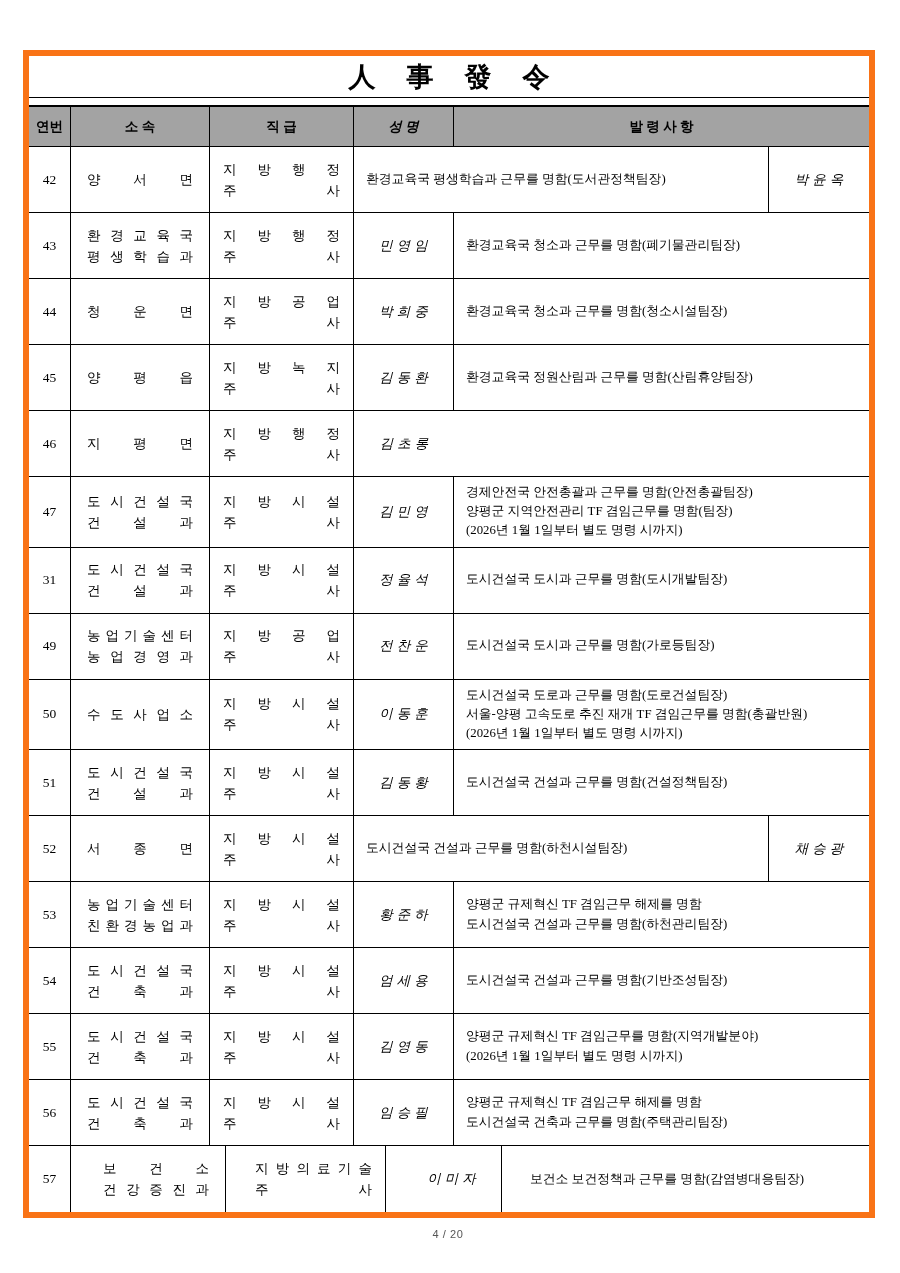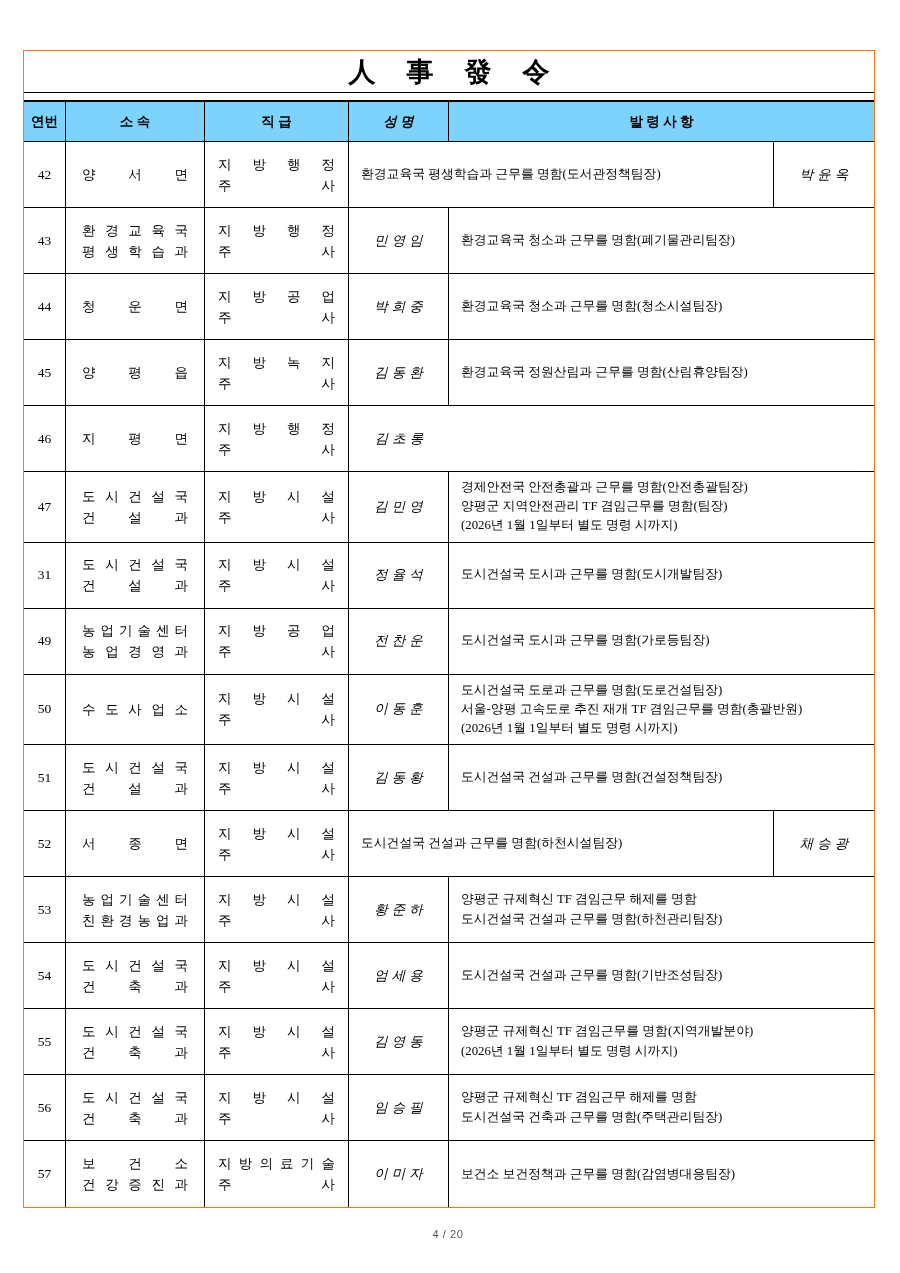--- a/index.html
+++ b/index.html
@@ -6,21 +6,21 @@
   html, body { background: #ffffff; }
   body {
     width: 900px; height: 1273px;
     font-family: "Liberation Serif", "DejaVu Serif", serif;
     color: #000;
     overflow: hidden;
     position: relative;
   }
   .doc { position: absolute; left: 23px; top: 50px; width: 852px; }
 
-  .doc-table { border: 1px solid #f97316; background: #fff; }
+  .doc-table { border: 6px solid #f97316; background: #fff; }
 
   .title-row {
     height: 42px;
     display: flex; align-items: center; justify-content: center;
     border-bottom: 1px solid #000;
   }
   .title-row .title-text {
     font-size: 27px; font-weight: bold; letter-spacing: 0.45em; text-indent: 0.45em;
     white-space: pre;
   }
@@ -33,21 +33,21 @@
     font-weight: bold; font-size: 13.5px;
   }
   .header-row .hcell {
     display: flex; align-items: center; justify-content: center;
     border-right: 1px solid #000;
     white-space: pre;
   }
   .header-row .hcell:last-child { border-right: none; }
 
   .row { display: flex; min-height: 66px; border-bottom: 1px solid #000; }
-  .row:last-child { border-bottom: none; }
+  .row:last-child { border-bottom: none; gap: 16px; }
   .cell { border-right: 1px solid #000; display: flex; flex-direction: column; justify-content: center; }
   .cell:last-child { border-right: none; }
 
   .w-no     { width: 42px; }
   .w-dept   { width: 139px; }
   .w-rank   { width: 144px; }
   .w-name   { width: 100px; font-style: italic; }
   .w-orders { flex: 1; }
 
   .c-no { align-items: center; font-size: 13.5px; }
@@ -71,21 +71,21 @@
 </style>
 </head>
 <body>
 
 <div class="doc">
   <div class="doc-table">
     <div class="title-row">
       <span class="title-text">人 事 發 令</span>
     </div>
     <div class="spacer-row"></div>
-    <div class="header-row" style="background: #7dd3fc;">
+    <div class="header-row" style="background: #a3a3a3;">
         <div class="hcell w-no">연번</div>
         <div class="hcell w-dept">소 속</div>
         <div class="hcell w-rank">직 급</div>
         <div class="hcell w-name">성 명</div>
         <div class="hcell w-orders">발 령 사 항</div>
       </div>
     <div>
         <div class="row">
           <div class="cell c-no w-no">42</div>
           <div class="cell c-dept w-dept">

